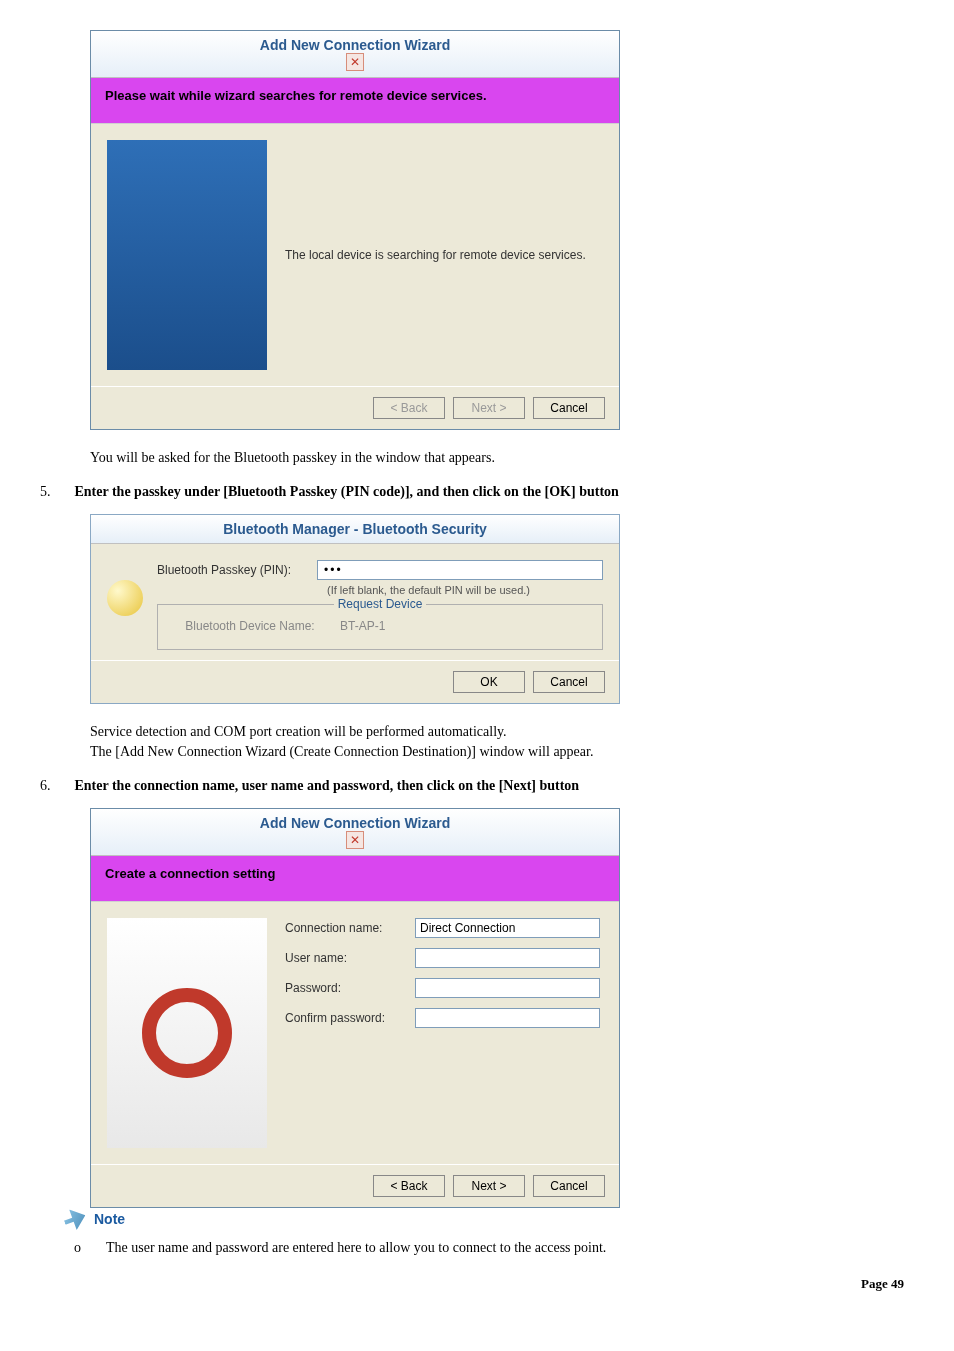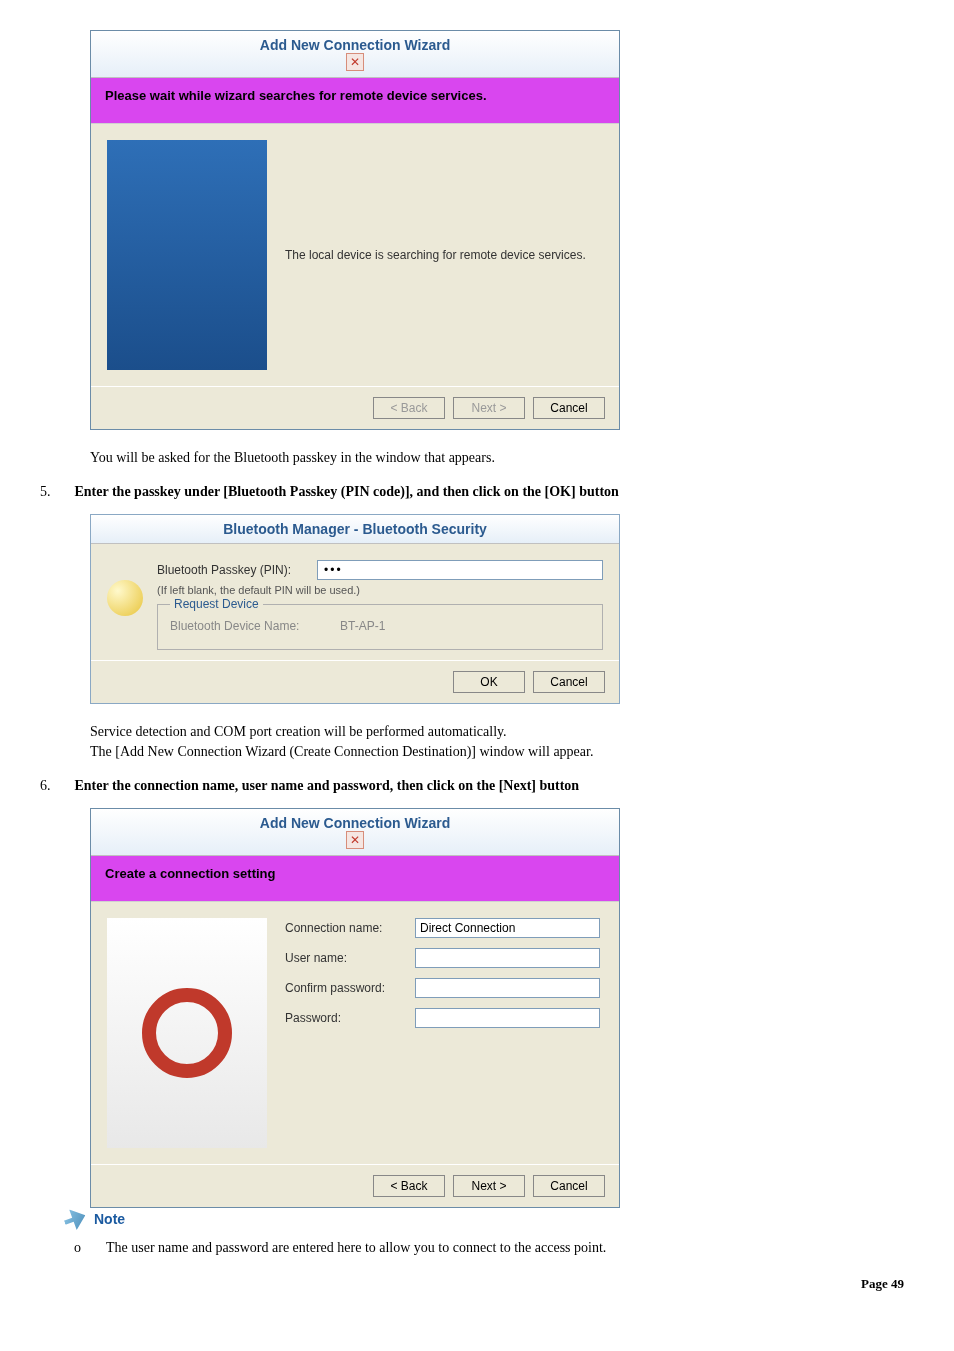--- a/index.html
+++ b/index.html
@@ -156,26 +156,28 @@
       background: #fff;
       border: 1px solid #7f9db9;
       padding: 2px 6px;
       height: 20px;
       font-family: Tahoma, sans-serif;
       letter-spacing: 2px;
     }
     .hint-text {
       font-size: 11px;
       color: #555;
+      margin-left: 170px;
       margin-bottom: 8px;
     }
     .fieldset {
       border: 1px solid #b0b0b0;
       padding: 10px 12px;
       margin-top: 6px;
+      text-align: center;
     }
     .fieldset-legend {
       color: #2b5a8f;
       font-size: 12px;
       background: #ece9d8;
       padding: 0 4px;
       position: relative;
       top: -18px;
       display: inline-block;
     }
@@ -313,25 +315,25 @@
     <div style="flex:1;">
       <div class="form-row">
         <span class="form-label">Connection name:</span>
         <input class="form-input" value="Direct Connection" style="">
       </div>
       <div class="form-row">
         <span class="form-label">User name:</span>
         <input class="form-input" value="" style="">
       </div>
       <div class="form-row">
+        <span class="form-label">Password:</span>
+        <input class="form-input" type="password" value="" style="">
+      </div>
+      <div class="form-row">
         <span class="form-label">Confirm password:</span>
-        <input class="form-input" type="password" value="" style="">
-      </div>
-      <div class="form-row">
-        <span class="form-label">Password:</span>
         <input class="form-input" type="password" value="" style="">
       </div>
     </div>
   </div>
   <div class="button-row">
     <button class="btn">&lt; Back</button>
     <button class="btn">Next &gt;</button>
     <button class="btn">Cancel</button>
   </div>
 </div>

